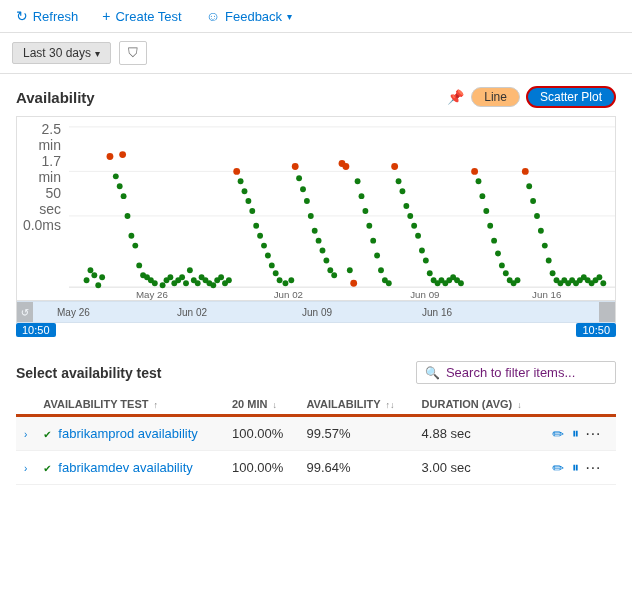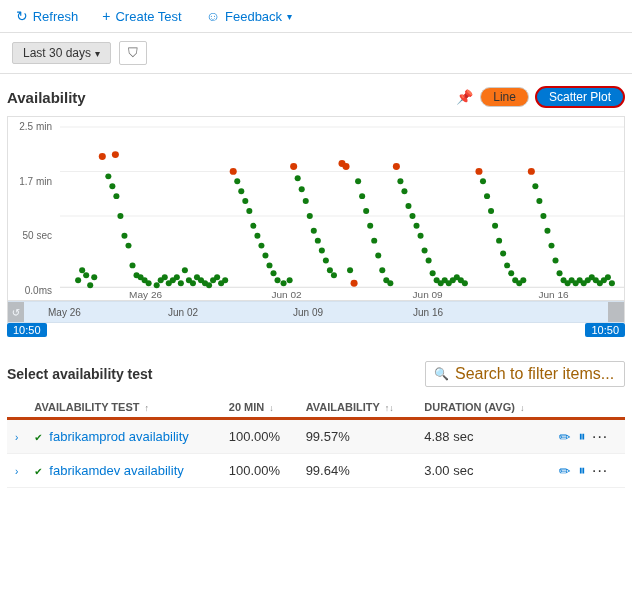--- a/index.html
+++ b/index.html
@@ -31,51 +31,51 @@
       padding: 3px 10px; font-size: 12px; cursor: pointer;
       background: #e5e5e5; color: #333;
     }
     .filter-icon-btn {
       border: 1px solid #ccc; border-radius: 2px;
       padding: 3px 8px; font-size: 13px; cursor: pointer;
       background: #fff; color: #666;
     }
 
     
-    .main { padding: 12px 7px; }
+    .main { padding: 12px 16px; }
 
     
     .section-header {
       display: flex; align-items: center; justify-content: space-between;
       margin-bottom: 8px;
     }
     .section-title { font-size: 15px; font-weight: 600; }
     .chart-controls { display: flex; align-items: center; gap: 6px; }
     .pin-icon { color: #666; font-size: 14px; cursor: pointer; }
     .view-btn {
       border: 1px solid #ccc; border-radius: 12px;
       padding: 2px 12px; font-size: 12px; cursor: pointer;
-      background: #f97316; color: #333;
+      background: #fdba74; color: #333;
     }
     .view-btn.active {
       background: #0078d4; color: #fff;
       border: 2px solid #c00; border-radius: 12px;
     }
 
     
     .chart-container {
       position: relative; width: 100%; height: 185px;
       border: 1px solid #e0e0e0; background: #fff;
       overflow: hidden;
     }
     .y-axis {
       position: absolute; left: 0; top: 0; bottom: 0; width: 52px;
-      display: flex; flex-direction: column; justify-content: space-between;
+      display: flex; flex-direction: column; 
       padding: 4px 4px;
-      font-size: 10px; color: #666;
+      font-size: 14px; color: #666;
     }
     .y-label { text-align: right; padding-right: 4px; }
     .scrubber-wrapper { position: relative; margin-bottom: 20px; }
 
     
     .select-section { margin-top: 10px; }
     .select-header {
       display: flex; align-items: center; justify-content: space-between;
       margin-bottom: 10px;
     }
@@ -332,21 +332,21 @@
       <span style="position:absolute;left:0;background:#0078d4;color:#fff;font-size:11px;padding:1px 6px;border-radius:2px;">10:50</span>
       <span style="position:absolute;right:0;background:#0078d4;color:#fff;font-size:11px;padding:1px 6px;border-radius:2px;">10:50</span>
     </div>
   </div>
 
   <div class="select-section">
     <div class="select-header">
       <span class="select-title">Select availability test</span>
       <div class="search-box">
         <span class="search-icon">🔍</span>
-        <span style="color:#a16207;font-size:16px;">Search to filter items...</span>
+        <span style="color:#701a75;font-size:13px;">Search to filter items...</span>
       </div>
     </div>
 
     <table class="avail-table">
       <thead>
         <tr>
           <th style="width:16px;"></th>
           <th>
             <span>AVAILABILITY TEST</span>
             <span class="sort-icon">↑</span>

